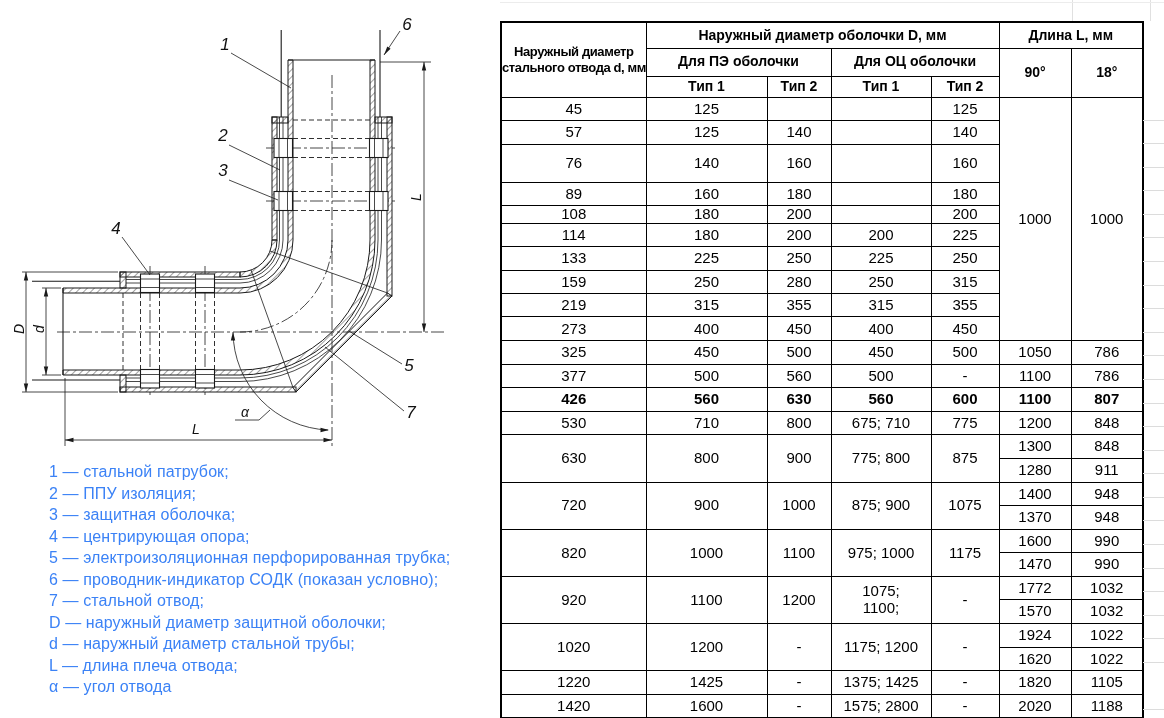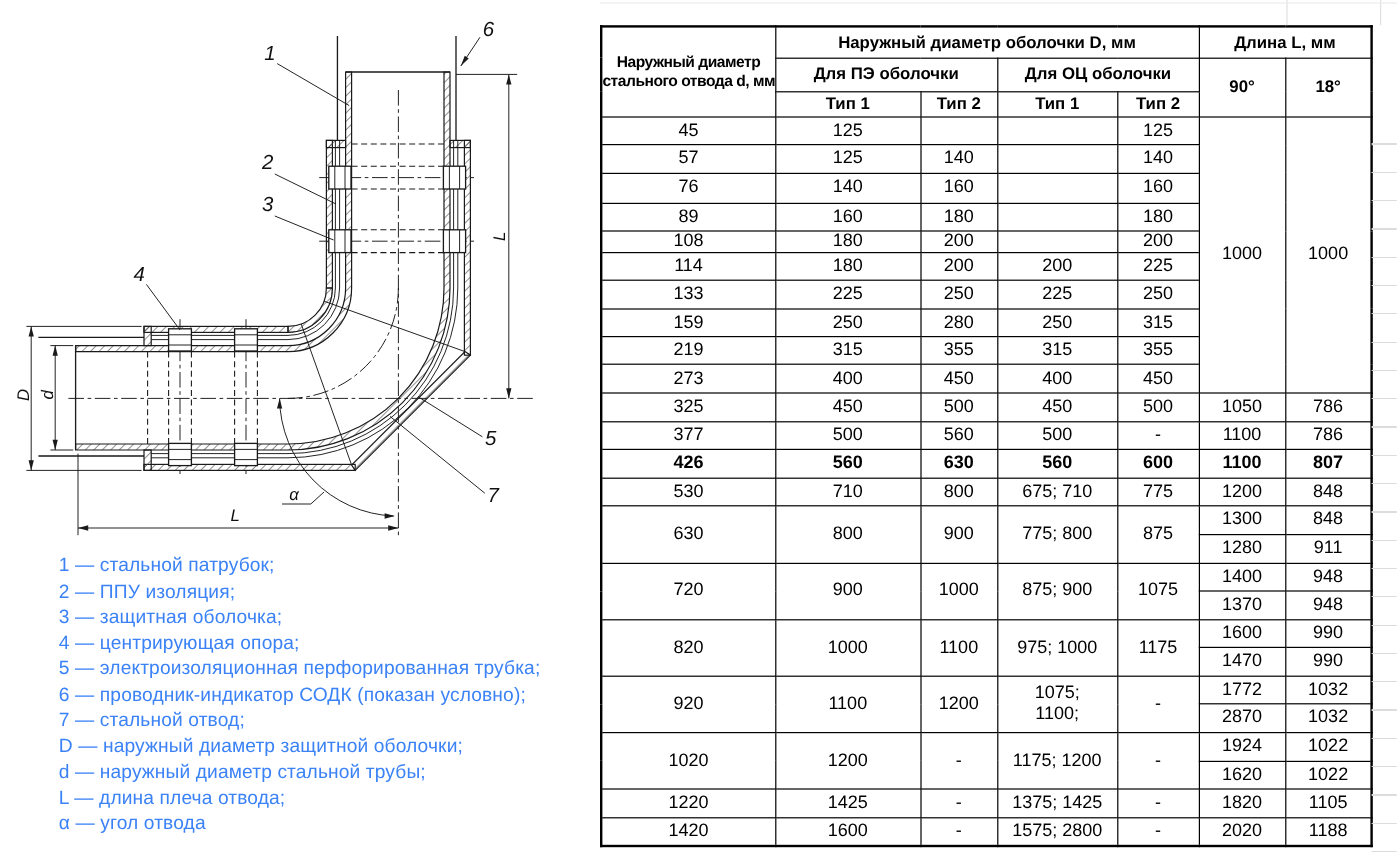--- a/index.html
+++ b/index.html
@@ -226,21 +226,21 @@
         <td rowspan="10">1000</td>
         <td rowspan="10">1000</td>
       </tr>
       <tr style="height: 23.58px; padding-left: 19px;">
         <td>57</td>
         <td>125</td>
         <td>140</td>
         <td></td>
         <td>140</td>
       </tr>
-      <tr style="height: 25px; margin-top: 16px;">
+      <tr style="height: 38px; margin-top: 16px;">
         <td>76</td>
         <td>140</td>
         <td>160</td>
         <td></td>
         <td>160</td>
       </tr>
       <tr style="height: 23.58px;">
         <td>89</td>
         <td>160</td>
         <td>180</td>
@@ -368,21 +368,21 @@
         <td rowspan="2">920</td>
         <td rowspan="2">1100</td>
         <td rowspan="2">1200</td>
         <td rowspan="2">1075;
 1100;</td>
         <td rowspan="2">-</td>
         <td>1772</td>
         <td>1032</td>
       </tr>
       <tr style="height: 23.58px;">
-        <td>2870</td>
+        <td>1570</td>
         <td>1032</td>
       </tr>
       <tr style="height: 23.58px;">
         <td rowspan="2">1020</td>
         <td rowspan="2">1200</td>
         <td rowspan="2">-</td>
         <td rowspan="2">1175; 1200</td>
         <td rowspan="2">-</td>
         <td>1924</td>
         <td>1022</td>

